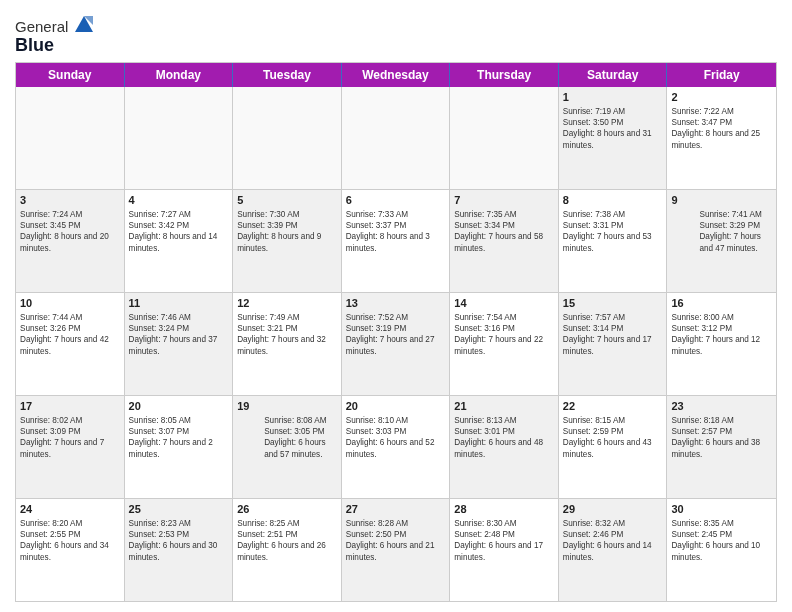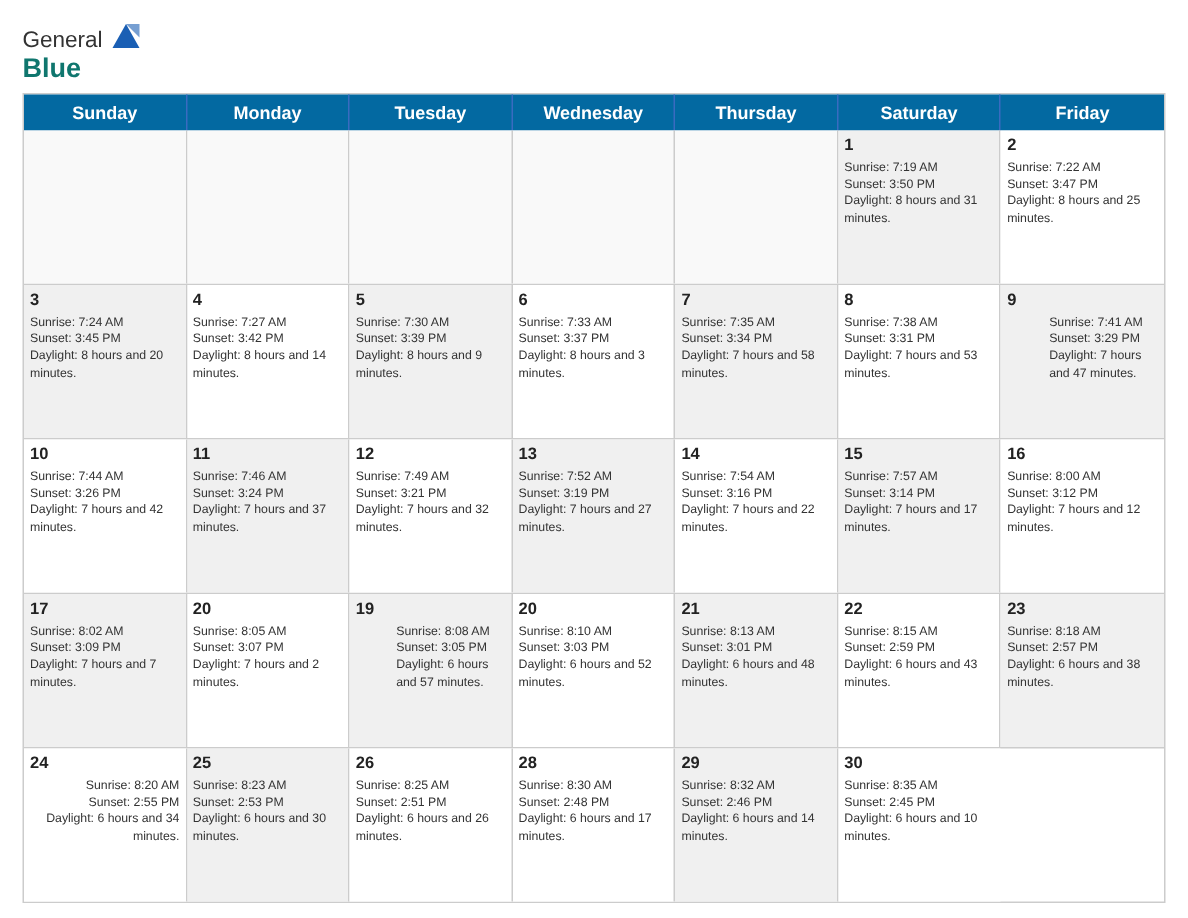--- a/index.html
+++ b/index.html
@@ -22,21 +22,21 @@
       justify-content: space-between;
       align-items: flex-start;
       margin-bottom: 6px;
     }
     .logo {
       display: flex;
       align-items: center;
       margin-top: 4px;
     }
     .logo-general { color: #333; }
-    .logo-blue { color: #0f766e; }
+    .logo-blue { color: #0f172a; }
     .title-block {
       text-align: right;
     }
     .month-title {
       font-size: 32px;
       font-weight: bold;
       color: #222;
       line-height: 1.1;
     }
     .location {
@@ -45,21 +45,21 @@
     }
     .calendar {
       flex: 1;
       display: flex;
       flex-direction: column;
       border: 1px solid #ccc;
     }
     .cal-header {
       display: grid;
       grid-template-columns: repeat(7, 1fr);
-      background: #0369a1;
+      background: #a21caf;
     }
     .cal-header-cell {
       color: #fff;
       font-size: 12px;
       font-weight: bold;
       text-align: center;
       padding: 5px 2px;
       border-right: 1px solid #3a6bc0;
     }
     .cal-header-cell:last-child { border-right: none; }
@@ -281,35 +281,41 @@
           <div class="cal-cell shaded">
             <span class="day-num">23</span>
             <div class="cell-text" style="white-space: pre-line;">Sunrise: 8:18 AM
 Sunset: 2:57 PM
 Daylight: 6 hours and 38 minutes.</div>
           </div>
         </div>
         <div class="cal-row">
           <div class="cal-cell">
             <span class="day-num">24</span>
-            <div class="cell-text" style="white-space: pre-line; text-align: right;">Sunrise: 8:20 AM
+            <div class="cell-text" style="white-space: pre-line;">Sunrise: 8:20 AM
 Sunset: 2:55 PM
 Daylight: 6 hours and 34 minutes.</div>
           </div>
           <div class="cal-cell shaded">
             <span class="day-num">25</span>
             <div class="cell-text" style="white-space: pre-line;">Sunrise: 8:23 AM
 Sunset: 2:53 PM
 Daylight: 6 hours and 30 minutes.</div>
           </div>
           <div class="cal-cell">
             <span class="day-num">26</span>
             <div class="cell-text" style="white-space: pre-line;">Sunrise: 8:25 AM
 Sunset: 2:51 PM
 Daylight: 6 hours and 26 minutes.</div>
+          </div>
+          <div class="cal-cell shaded">
+            <span class="day-num">27</span>
+            <div class="cell-text" style="white-space: pre-line;">Sunrise: 8:28 AM
+Sunset: 2:50 PM
+Daylight: 6 hours and 21 minutes.</div>
           </div>
           <div class="cal-cell">
             <span class="day-num">28</span>
             <div class="cell-text" style="white-space: pre-line;">Sunrise: 8:30 AM
 Sunset: 2:48 PM
 Daylight: 6 hours and 17 minutes.</div>
           </div>
           <div class="cal-cell shaded">
             <span class="day-num">29</span>
             <div class="cell-text" style="white-space: pre-line;">Sunrise: 8:32 AM

